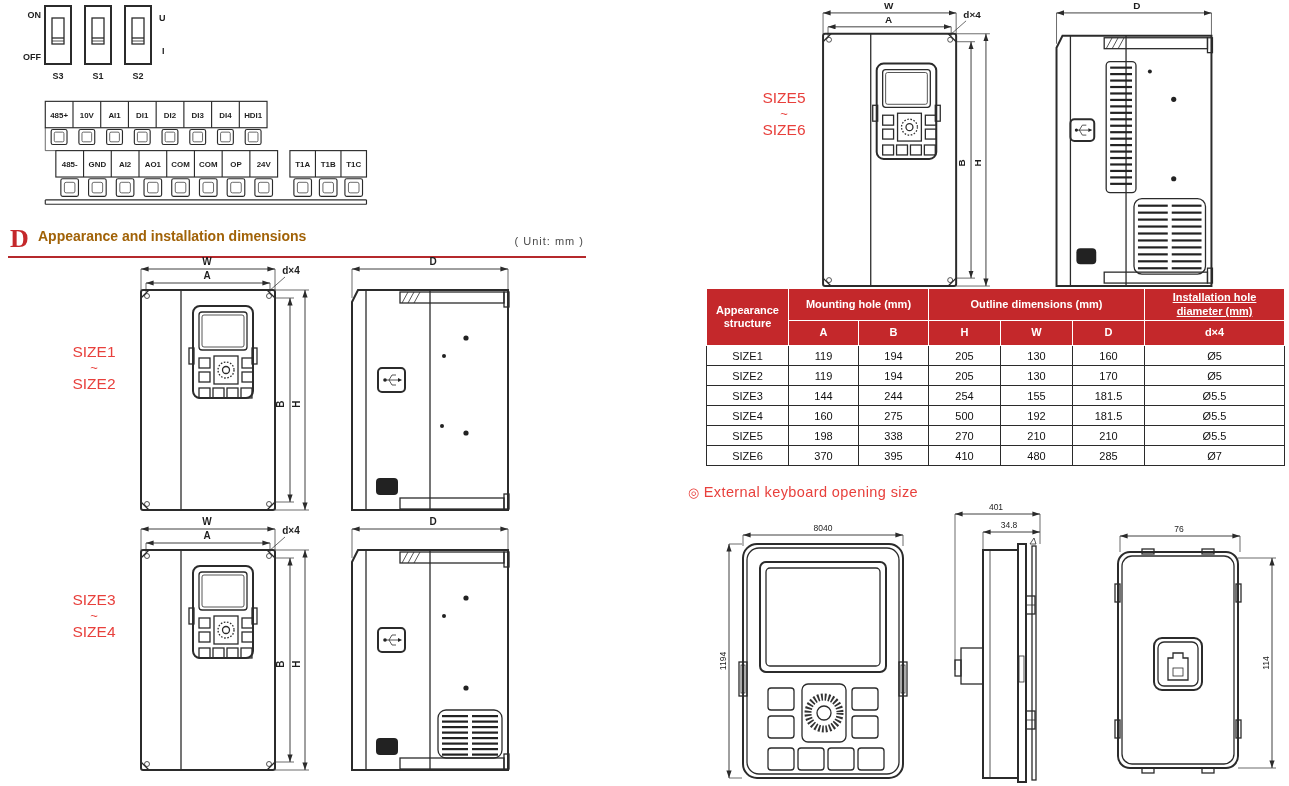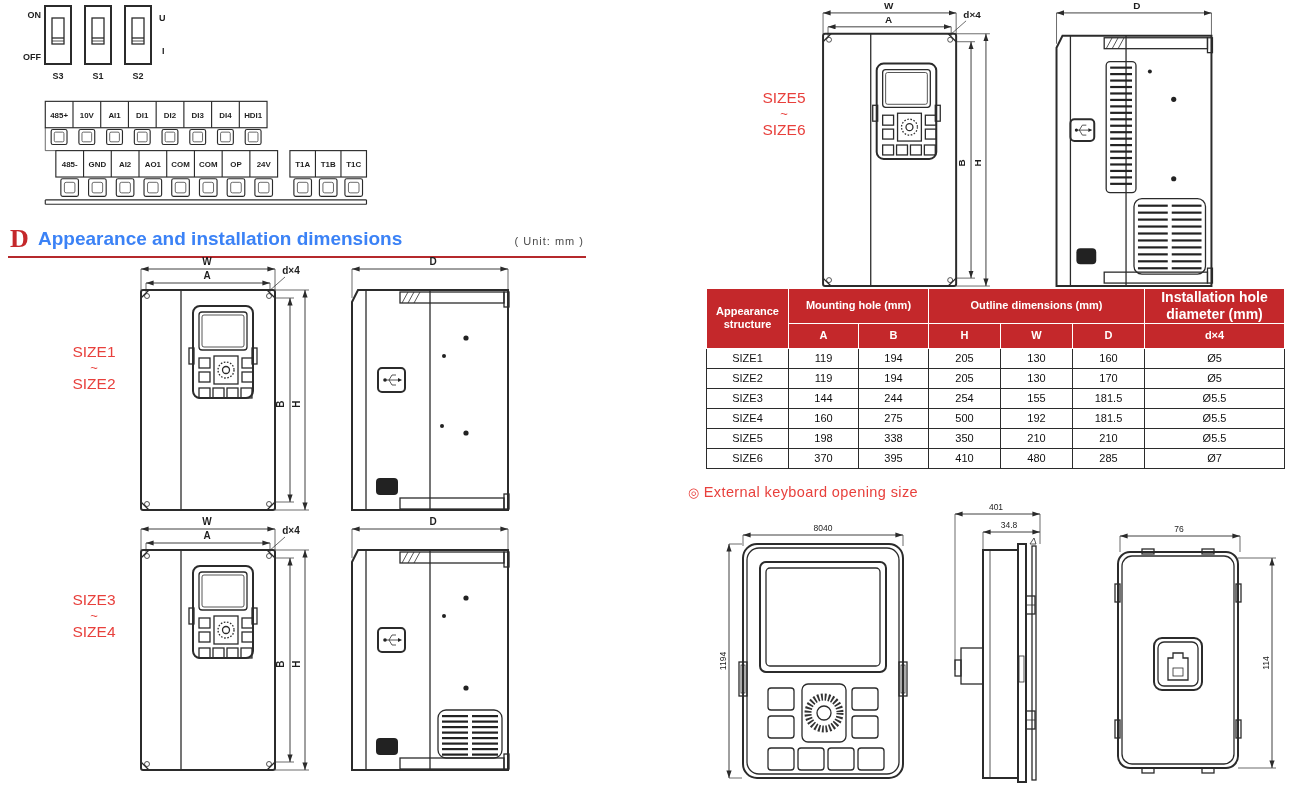--- a/index.html
+++ b/index.html
@@ -15,38 +15,38 @@
   .fig .fillb{fill:#222;stroke:none;}
   .fig text{fill:#1e1e1e;font-family:"Liberation Sans",sans-serif;}
   .dim{font-size:10px;font-weight:bold;}
   .dims{font-size:8.5px;}
   .lbl{font-size:9px;font-weight:bold;}
   .lblr{font-size:9px;font-weight:bold;}
   
   .sec-header{position:absolute;left:8px;top:228px;width:578px;height:28px;}
   .d-badge{font-family:"Liberation Serif",serif;font-weight:bold;font-size:26px;color:#c4282b;
            position:absolute;left:2px;top:-4px;}
-  .sec-title{position:absolute;left:30px;top:0;font-size:19px;font-weight:600;color:#3b82f6;}
+  .sec-title{position:absolute;left:30px;top:0;font-size:14px;font-weight:600;color:#a16207;}
   .sec-unit{position:absolute;right:2px;top:7px;font-size:11px;color:#4a4a4a;letter-spacing:1px;margin-left:44px;}
   .sec-line{position:absolute;left:8px;top:256px;width:578px;height:0;border-top:2px solid #b5292c;}
   
   .size-label{position:absolute;width:112px;text-align:center;color:#e8403c;
               font-size:15.5px;line-height:1.25;}
   .size-label .tilde{font-size:13px;line-height:1.0;}
   
   .kb-title{position:absolute;left:688px;top:484px;color:#e8403c;font-size:14.5px;letter-spacing:0.4px;}
   .kb-title .bullet{font-size:13px;margin-right:4px;}
   
   .dim-table{position:absolute;left:706px;top:288px;width:578px;border-collapse:collapse;
              table-layout:fixed;font-size:11px;border:1px solid #555;}
   .dim-table th{background:#c4282b;color:#fff;border:1.5px solid #fff;font-weight:bold;
                 padding:0;line-height:1.2;}
   .dim-table thead tr.gr th{height:31px;}
   .dim-table thead tr.sub th{height:24px;}
-  .dim-table th.small2{font-size:14px;}
+  .dim-table th.small2{font-size:11px;text-decoration:underline;}
   .dim-table td{border:1px solid #2b2b2b;text-align:center;height:19px;padding:0;color:#111;
                 background:#fff;}
 </style>
 </head>
 <body>
 
 <div class="page">
 
   <svg width="0" height="0" style="position:absolute" aria-hidden="true">
     <defs>
@@ -564,21 +564,21 @@
         <td>275</td>
         <td>500</td>
         <td>192</td>
         <td>181.5</td>
         <td>Ø5.5</td>
       </tr>
       <tr>
         <td>SIZE5</td>
         <td>198</td>
         <td>338</td>
-        <td>350</td>
+        <td>270</td>
         <td>210</td>
         <td>210</td>
         <td>Ø5.5</td>
       </tr>
       <tr>
         <td>SIZE6</td>
         <td>370</td>
         <td>395</td>
         <td>410</td>
         <td>480</td>

